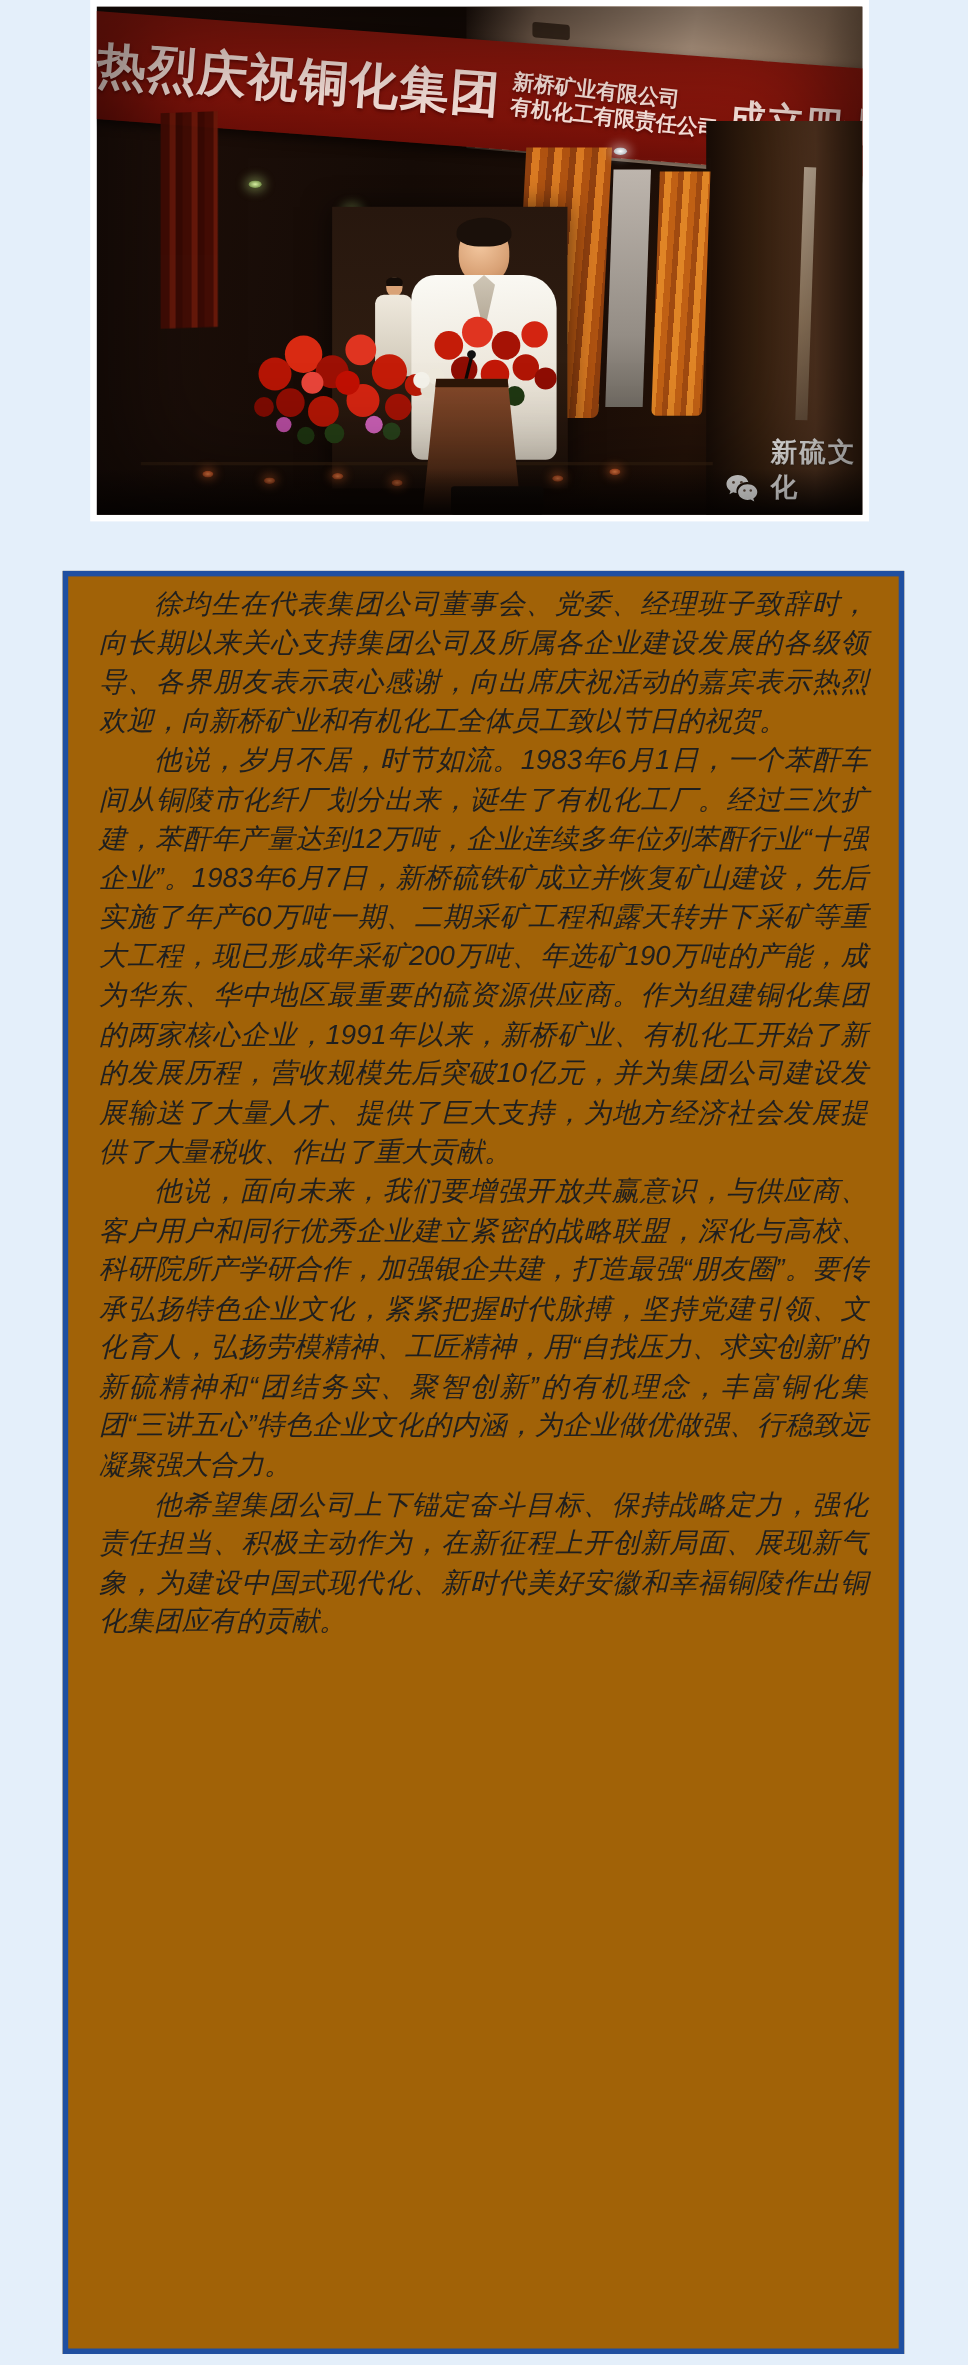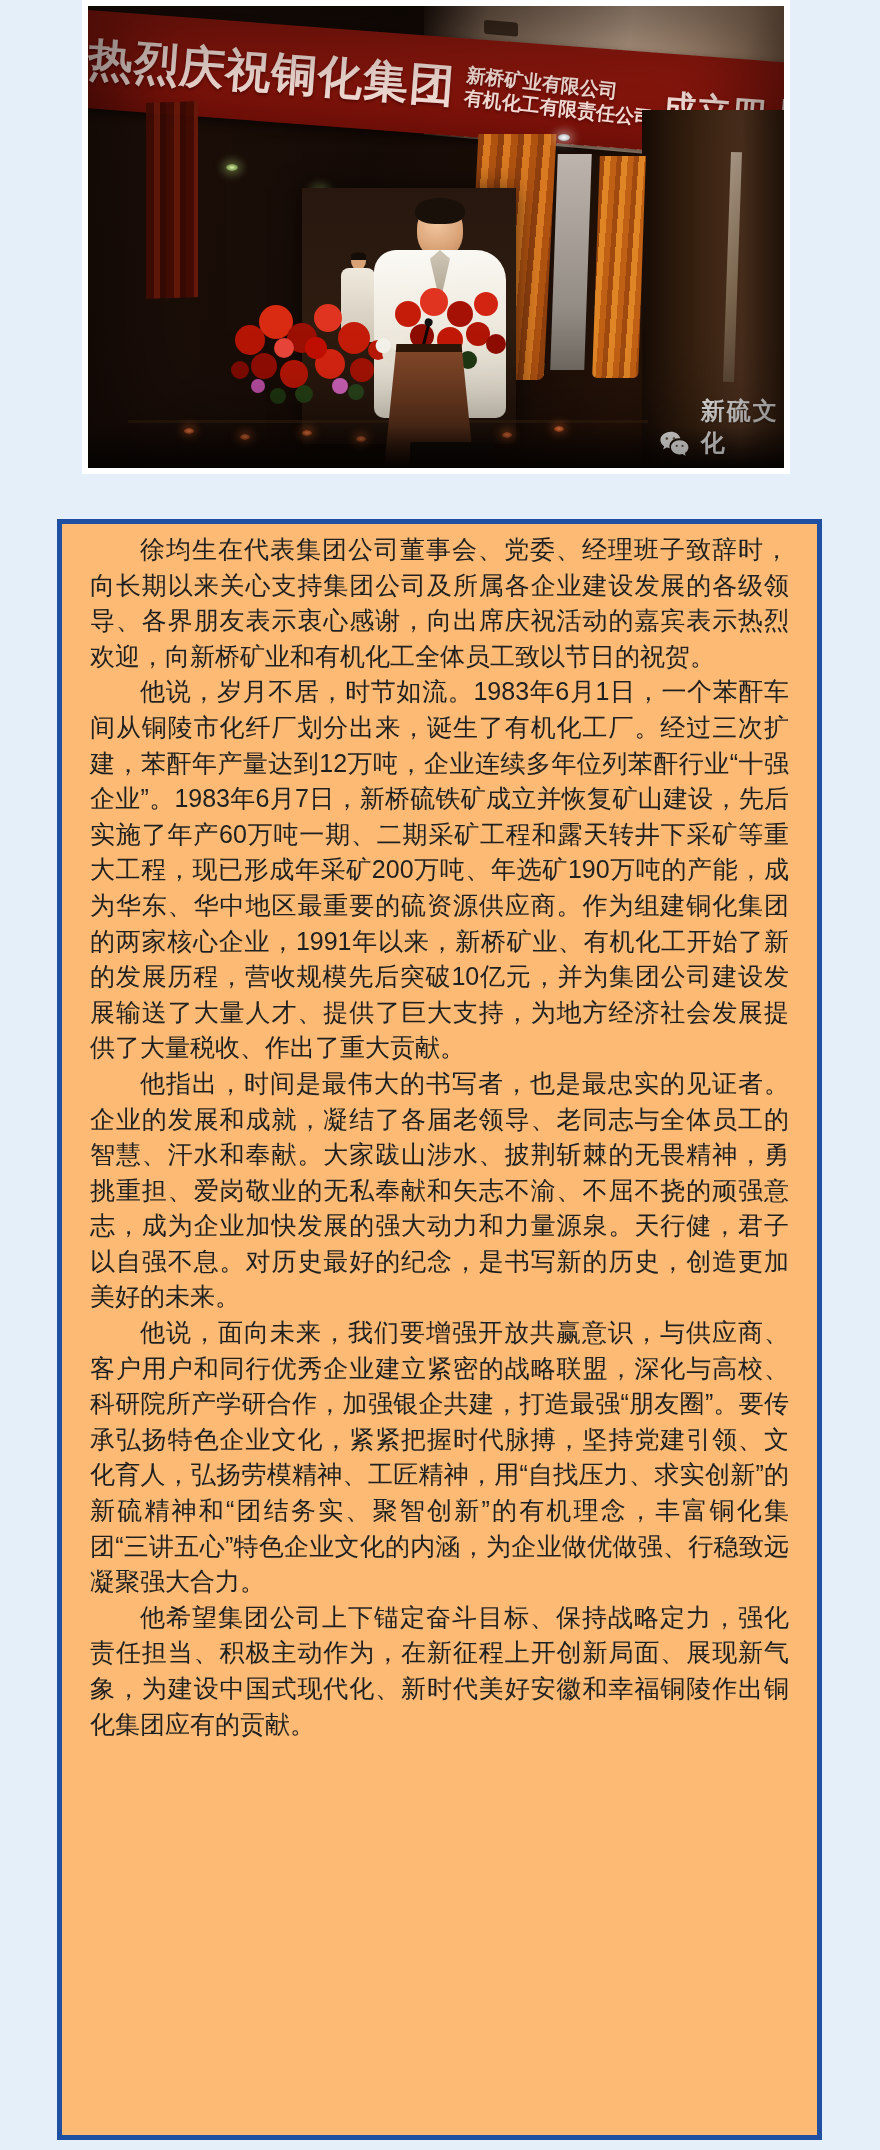--- a/index.html
+++ b/index.html
@@ -144,25 +144,25 @@
     position:absolute; left:570px; top:389px;
     display:flex; align-items:flex-end; gap:9px;
     color:#ffffff; opacity:.92; font-size:24px; font-weight:600; letter-spacing:2px;
     text-shadow:0 1px 2px rgba(0,0,0,.35);
   }
 
   
   .article {
     position:absolute; left:57px; top:519px;
     width:765px; height:1621px; box-sizing:border-box;
-    background:#fdba74;
+    background:#a16207;
     border:5px solid #1f4fa0;
     padding:8px 28px 40px 28px;
     color:#1f1f1f;
-    font-size:25px; line-height:35.6px;
+    font-size:25px; line-height:35.6px;font-style:italic;
   }
   .article p {
     margin:0; text-indent:2em;
     text-align:justify; text-justify:inter-ideograph;
   }
 </style>
 </head>
 <body style="background: rgb(228, 239, 250);">
 
 <div class="photo-frame">
@@ -267,16 +267,15 @@
       </svg>
       <span>新硫文化</span>
     </div>
 
   </div>
 </div>
 
 <div class="article">
   <p>徐均生在代表集团公司董事会、党委、经理班子致辞时，向长期以来关心支持集团公司及所属各企业建设发展的各级领导、各界朋友表示衷心感谢，向出席庆祝活动的嘉宾表示热烈欢迎，向新桥矿业和有机化工全体员工致以节日的祝贺。</p>
   <p>他说，岁月不居，时节如流。1983年6月1日，一个苯酐车间从铜陵市化纤厂划分出来，诞生了有机化工厂。经过三次扩建，苯酐年产量达到12万吨，企业连续多年位列苯酐行业“十强企业”。1983年6月7日，新桥硫铁矿成立并恢复矿山建设，先后实施了年产60万吨一期、二期采矿工程和露天转井下采矿等重大工程，现已形成年采矿200万吨、年选矿190万吨的产能，成为华东、华中地区最重要的硫资源供应商。作为组建铜化集团的两家核心企业，1991年以来，新桥矿业、有机化工开始了新的发展历程，营收规模先后突破10亿元，并为集团公司建设发展输送了大量人才、提供了巨大支持，为地方经济社会发展提供了大量税收、作出了重大贡献。</p>
-  <p>他指出，时间是最伟大的书写者，也是最忠实的见证者。企业的发展和成就，凝结了各届老领导、老同志与全体员工的智慧、汗水和奉献。大家跋山涉水、披荆斩棘的无畏精神，勇挑重担、爱岗敬业的无私奉献和矢志不渝、不屈不挠的顽强意志，成为企业加快发展的强大动力和力量源泉。天行健，君子以自强不息。对历史最好的纪念，是书写新的历史，创造更加美好的未来。</p>
   <p>他说，面向未来，我们要增强开放共赢意识，与供应商、客户用户和同行优秀企业建立紧密的战略联盟，深化与高校、科研院所产学研合作，加强银企共建，打造最强“朋友圈”。要传承弘扬特色企业文化，紧紧把握时代脉搏，坚持党建引领、文化育人，弘扬劳模精神、工匠精神，用“自找压力、求实创新”的新硫精神和“团结务实、聚智创新”的有机理念，丰富铜化集团“三讲五心”特色企业文化的内涵，为企业做优做强、行稳致远凝聚强大合力。</p>
   <p>他希望集团公司上下锚定奋斗目标、保持战略定力，强化责任担当、积极主动作为，在新征程上开创新局面、展现新气象，为建设中国式现代化、新时代美好安徽和幸福铜陵作出铜化集团应有的贡献。</p>
 </div>
 
 </body></html>

